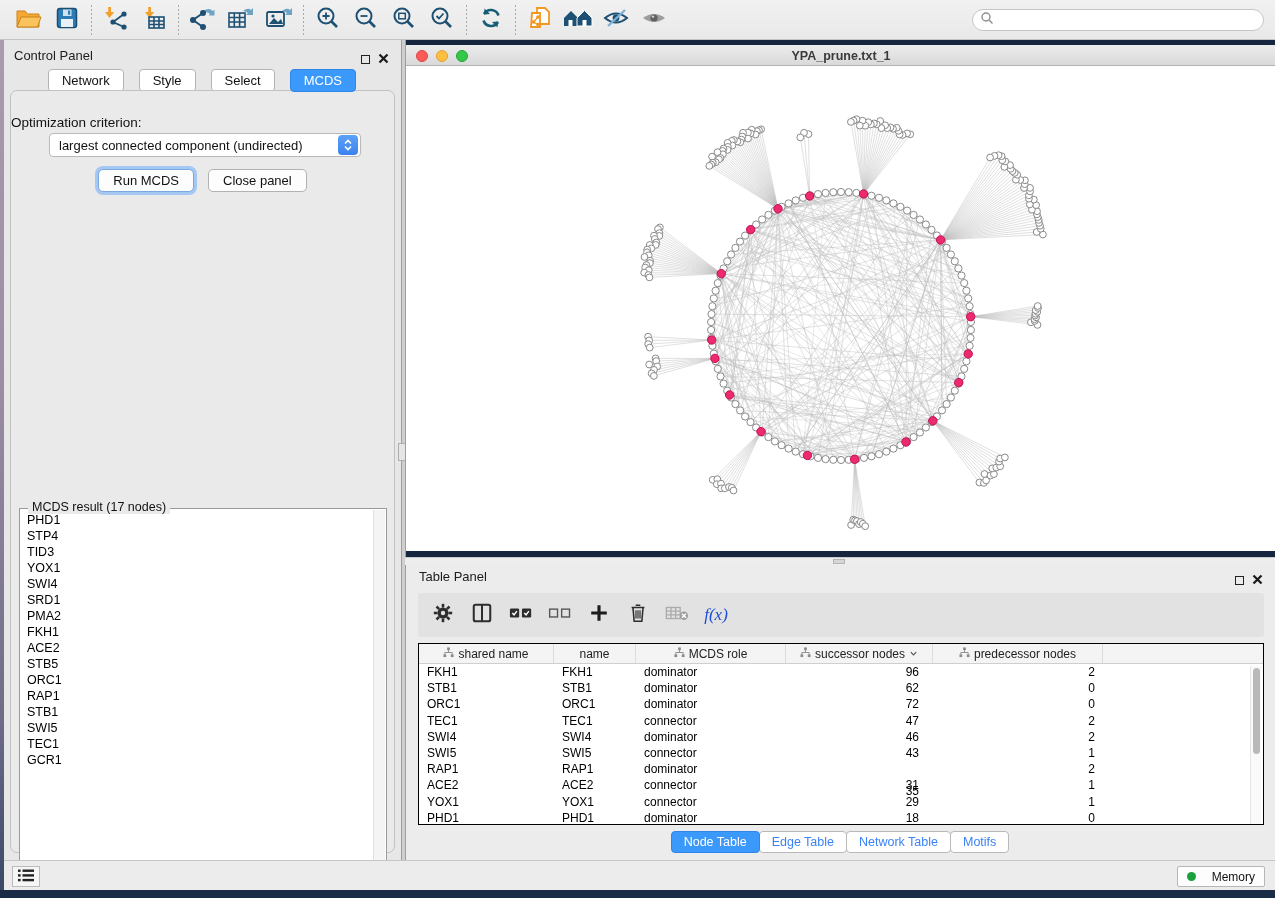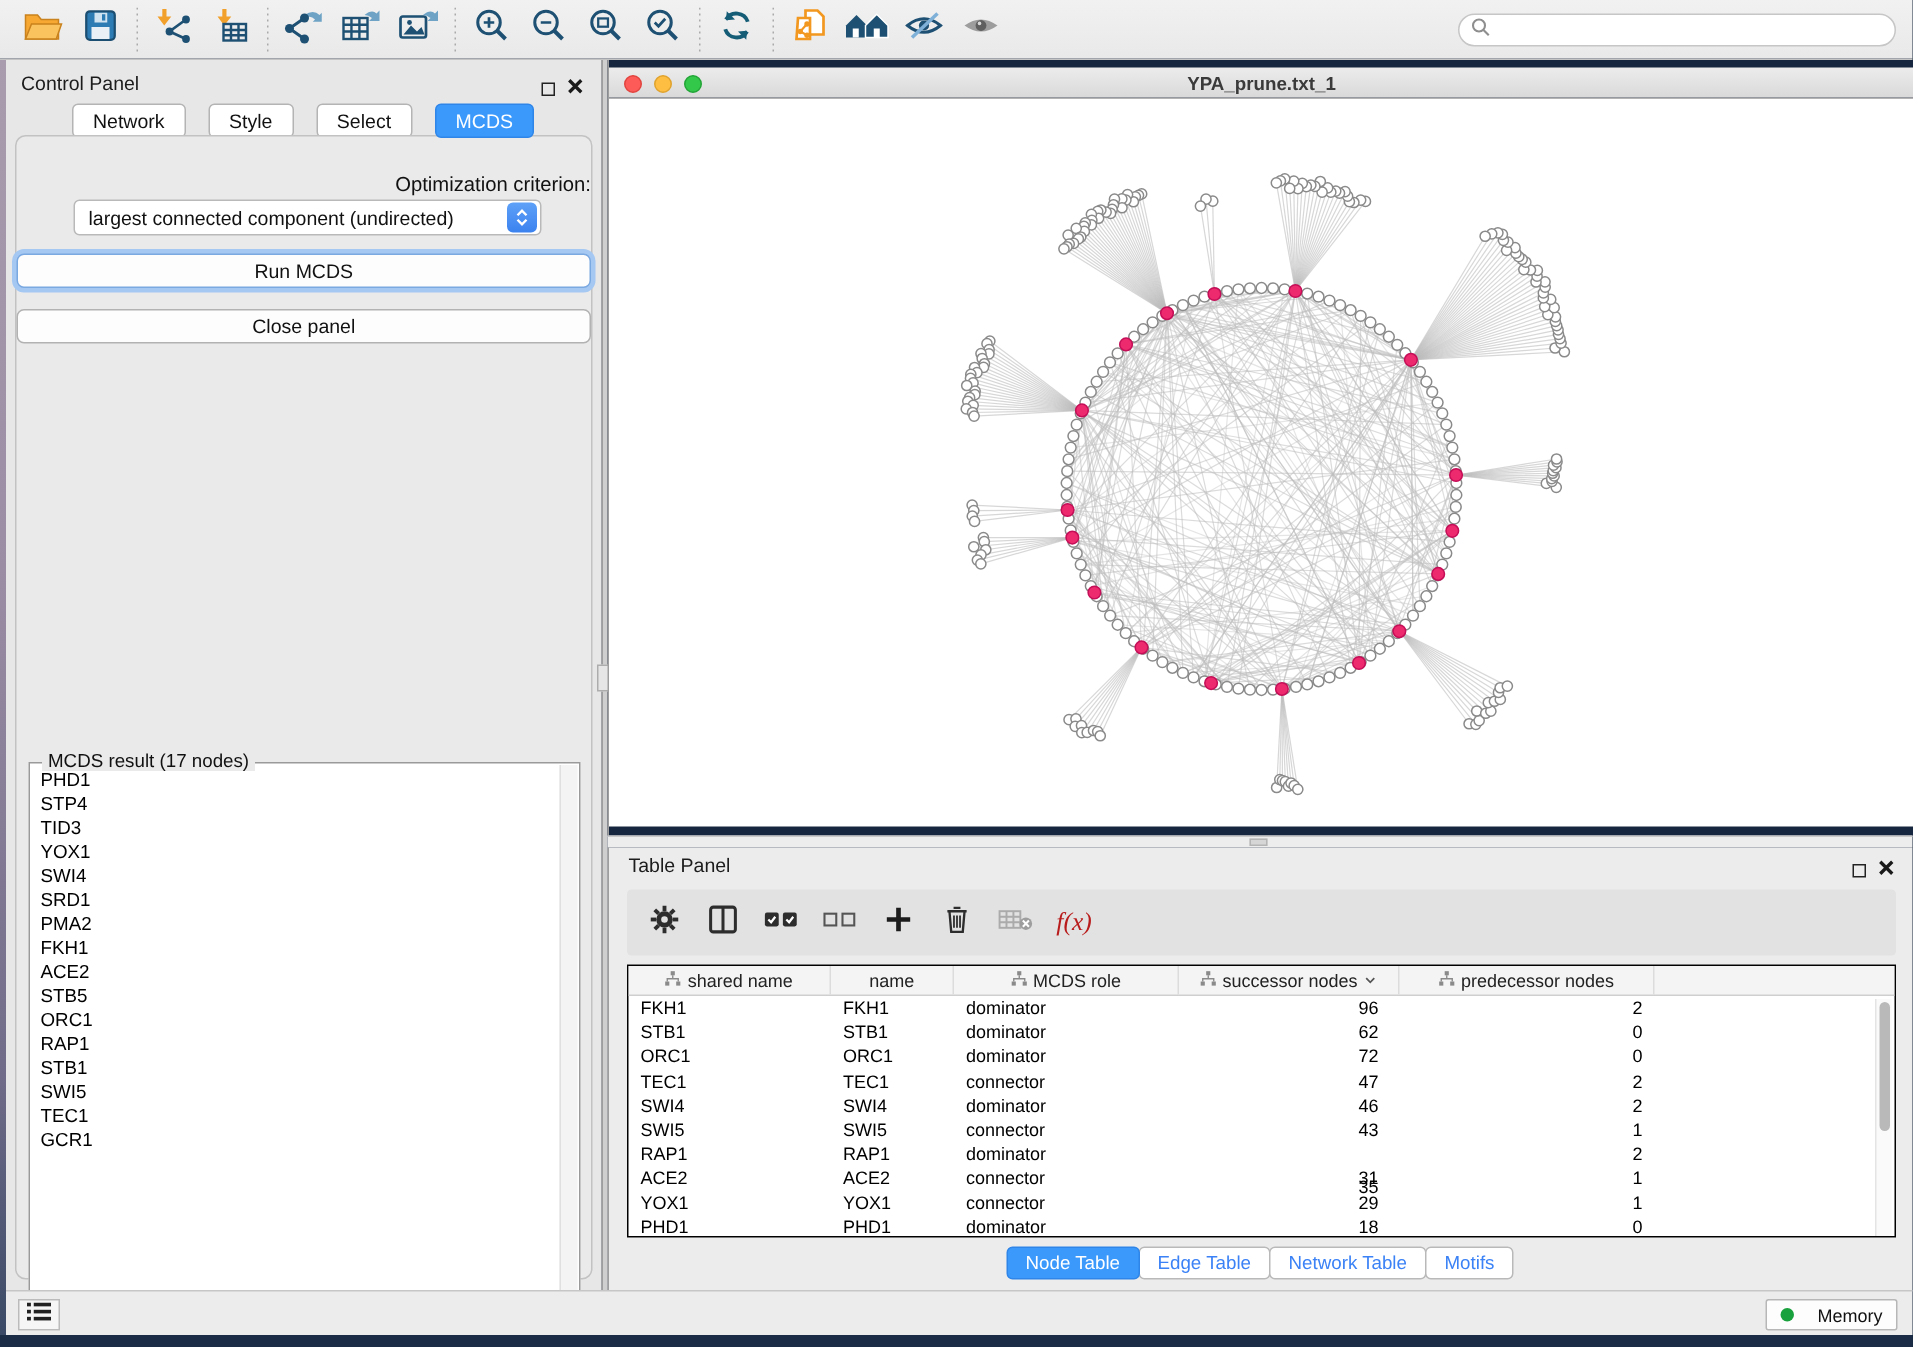--- a/index.html
+++ b/index.html
@@ -27,25 +27,25 @@
   
   .control-panel { position:absolute; left:4px; top:40px; width:397px; height:822px; background:#e7e7e7; }
   .cp-title { position:absolute; left:10px; top:8px; font-size:13px; color:#1c1c1c; }
   .panel-ctl { position:absolute; top:10px; display:flex; gap:8px; align-items:center; }
   .cp-ctl { right:12px; } .tp-ctl { right:12px; }
   .float-box { width:9px; height:9px; border:1.5px solid #222; display:inline-block; }
   .cp-tabs { position:absolute; left:0; top:29px; width:100%; display:flex; justify-content:center;gap:16px; }
   .cp-tab { font-size:13px; padding:3px 13px; background:#fff; border:1px solid #b4b4b4; margin-left:-1px; color:#111; border-radius:4px; position:relative; }
   .cp-tab.active { background:#3b99fc; border-color:#2f86e8; color:#fff; z-index:2; }
   .cp-body { position:absolute; left:6px; top:50px; width:385px; height:763px; background:#eaeaea; border:1px solid #c2c2c2; border-radius:7px; }
-  .opt-label { position:absolute; left:0; top:24px; width:100%; text-align:right; font-size:13.5px; color:#111; }
+  .opt-label { position:absolute; left:0; top:24px; width:100%; text-align:left; font-size:13.5px; color:#111; }
   .opt-select { position:absolute; left:38px; top:42px; width:312px; height:24px; background:#fff; border:1px solid #b9b9b9; border-radius:4px; display:flex; align-items:center; }
   .opt-select .sel-text { flex:1; font-size:13px; padding-left:9px; color:#111; white-space:nowrap; }
   .sel-stepper { width:20px; height:20px; margin-right:2px; border-radius:4px; background:linear-gradient(#5ea1f8,#3b82ef); display:flex; flex-direction:column; align-items:center; justify-content:center; gap:1px; }
-  .cp-buttons { position:absolute; left:0; top:78px; width:100%; display:flex; justify-content:center; gap:14px;flex-direction:column; }
+  .cp-buttons { position:absolute; left:0; top:78px; width:100%; display:flex; justify-content:center; gap:14px; }
   .cp-btn { font-size:13px; padding:3px 14px; background:#fdfdfd; border:1px solid #b2b2b2; border-radius:5px; color:#111; }
   .cp-btn.focused { box-shadow:0 0 0 3px #a5c8f3; border-color:#7aa8e0; }
   .result-box { position:absolute; left:8px; top:417px; width:368px; height:370px; border:1px solid #9a9a9a; background:#fff; }
   .result-legend { position:absolute; left:8px; top:-9px; background:#eaeaea; padding:0 4px; font-size:12.5px; color:#111; }
   .result-list { position:absolute; left:1px; top:3px; width:352px; height:362px; overflow:hidden; padding-left:6px; }
   .mcds-item { font-size:12.5px; line-height:16px; color:#000; }
   .result-scroll { position:absolute; right:1px; top:1px; width:12px; height:366px; background:#f4f4f4; border-left:1px solid #e0e0e0; }
 
   
   .vsplit { position:absolute; left:401px; top:40px; width:4px; height:822px; background:#cfcfcf; border-left:1px solid #9e9e9e; }
@@ -63,21 +63,21 @@
   .net-title { position:absolute; left:0; top:4px; width:100%; text-align:center; font-size:12.5px; font-weight:600; color:#3a3a3a; }
   .net-canvas { position:absolute; left:0; top:26px; width:870px; height:485px; background:#fff; }
   .hsplit { position:absolute; left:405px; top:557px; width:870px; height:8px; background:#ededed; border-top:1px solid #c9c9c9; }
   .hsplit-grip { position:absolute; left:428px; top:1px; width:12px; height:5px; background:#d6d6d6; border:1px solid #b5b5b5; }
 
   
   .table-panel { position:absolute; left:405px; top:565px; width:870px; height:295px; background:#ececec; border-left:1px solid #9e9e9e;text-decoration:underline; }
   .tp-title { position:absolute; left:13px; top:4px; font-size:13px; color:#1c1c1c; }
   .tp-toolbar { position:absolute; left:12px; top:28px; width:846px; height:44px; background:#e2e2e2; border-radius:3px; display:flex; align-items:center; padding-left:10px; gap:9px; }
   .tp-tool { width:30px; height:30px; display:flex; align-items:center; justify-content:center; }
-  .fx-label { font-family:"Liberation Serif", serif; font-style:italic; font-size:17px; color:#b91c1c; }
+  .fx-label { font-family:"Liberation Serif", serif; font-style:italic; font-size:17px; color:#1d4ed8; }
   .node-table { position:absolute; left:12px; top:78px; width:846px; height:182px; background:#fff; border:1px solid #000000; overflow:hidden; }
   .t-header { display:flex; height:20px; background:#f4f4f4; border-bottom:1px solid #cfcfcf; }
   .t-hcell { display:flex; align-items:center; justify-content:center; gap:4px; font-size:12px; color:#222; border-right:1px solid #dcdcdc; height:100%; }
   .t-row { display:flex; height:16.2px; align-items:center; }
   .t-cell { font-size:12px; color:#000; overflow:hidden; white-space:nowrap; }
   .t-cell.num { text-align:right; }
   .t-scroll { position:absolute; right:2px; top:22px; width:11px; height:158px; background:#fafafa; border-left:1px solid #e4e4e4; }
   .t-thumb { position:absolute; left:1.5px; top:2px; width:7px; height:86px; background:#b9b9b9; border-radius:4px; }
   .tp-tabs { position:absolute; left:0; top:266px; width:100%; display:flex; justify-content:center; }
   .tp-tab { font-size:12.5px; padding:3px 12px; background:#fff; border:1px solid #b9b9b9; margin-left:-1px; color:#3b82f6; border-radius:4px; }

